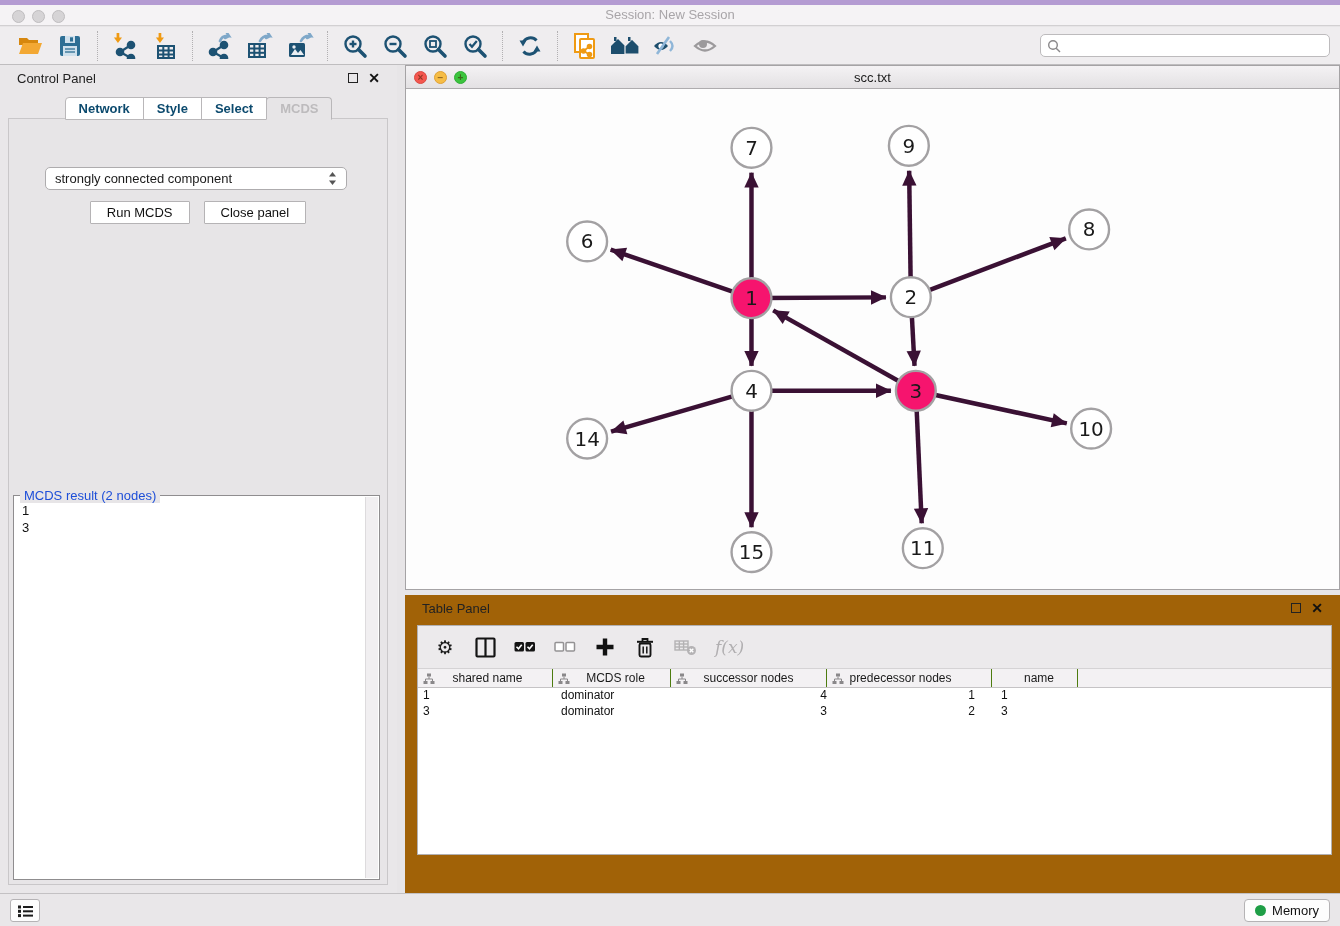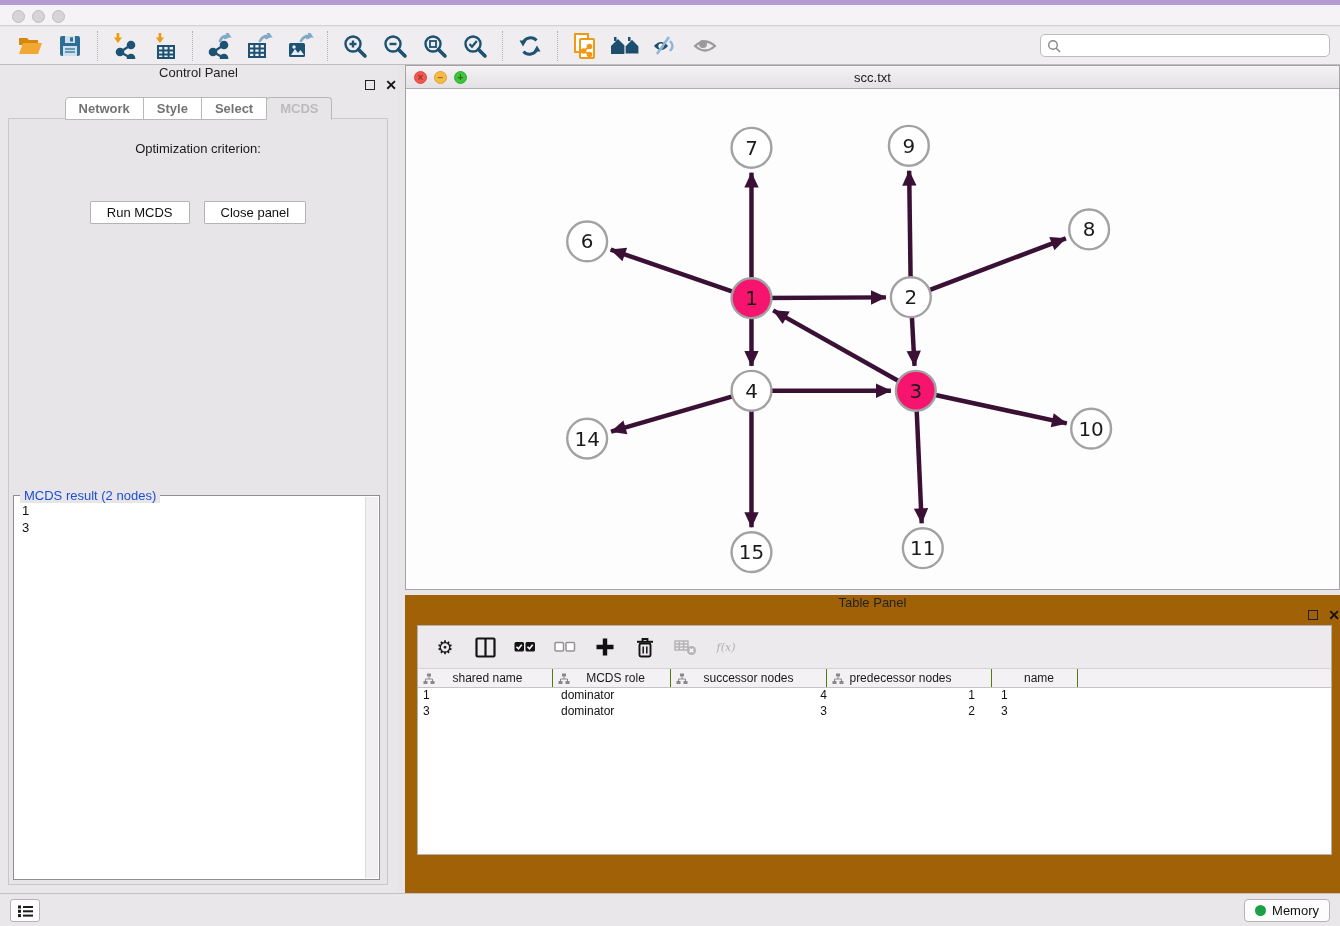--- a/index.html
+++ b/index.html
@@ -20,26 +20,26 @@
 
   
   .toolbar { position:absolute; top:27px; left:0; right:0; height:38px; background:#efedef; border-bottom:1px solid #bfbdbf; display:flex; align-items:center; padding:0 10px; }
   .tb-btn { width:32px; height:32px; display:flex; align-items:center; justify-content:center; margin:0 4px; }
   .tb-sep { width:1px; height:30px; border-left:1px dotted #b2b0b2; margin:0 7px; }
   .search-box { margin-left:auto; width:290px; height:23px; background:#fff; border:1px solid #bdbbbd; border-radius:5px; display:flex; align-items:center; padding:0 6px; gap:5px; }
   .search-box input { border:none; outline:none; flex:1; font-size:13px; background:transparent; font-family:"Liberation Sans",sans-serif; }
 
   
   .control-panel { position:absolute; left:0; top:65px; width:397px; bottom:33px; background:#e9e7e9; }
-  .panel-header { height:26px; display:flex; align-items:center; padding:0 0; font-size:13px; color:#222;flex-direction:column; }
+  .panel-header { height:26px; display:flex; align-items:center; padding:0 17px; font-size:13px; color:#222; }
   .panel-controls { margin-left:auto; display:flex; gap:10px; align-items:center; }
   .float-icon { width:10px; height:10px; border:1.5px solid #222; display:inline-block; }
   .close-icon { font-size:14px; font-weight:bold; color:#111; line-height:10px; }
   .cp-tabs { position:absolute; top:32px; left:0; right:0; display:flex; justify-content:center; z-index:2; }
-  .tab { padding:3px 13px; font-size:13px; font-weight:600; background:#fff; border:1px solid #b9b7b9; margin-left:-1px; color:#737373; }
+  .tab { padding:3px 13px; font-size:13px; font-weight:600; background:#fff; border:1px solid #b9b7b9; margin-left:-1px; color:#0c4a6e; }
   .tab:first-child { border-radius:4px 0 0 0; margin-left:0; }
   .tab-selected { background:#e7e5e7; color:#bdbbbd; border-radius:4px 4px 0 0; border-bottom-color:#e7e5e7; }
   .cp-content { position:absolute; left:8px; right:9px; top:53px; bottom:8px; background:#e7e5e7; border:1px solid #c9c7c9; }
   .opt-label { text-align:center; margin-top:22px; font-size:13px; }
   .dropdown { position:absolute; left:36px; right:40px; top:48px; height:23px; background:#fff; border:1px solid #aeacae; border-radius:5px; display:flex; align-items:center; padding:0 9px; font-size:13px; }
   .dd-arrows { margin-left:auto; display:flex; align-items:center; }
   .btn-row { position:absolute; top:82px; left:0; right:0; display:flex; justify-content:center; gap:14px; }
   .btn { background:#fff; border:1px solid #b5b3b5; border-radius:1px; padding:3px 16px; font-size:13px; color:#111; }
   .result-box { position:absolute; left:4px; right:7px; top:376px; bottom:4px; background:#fff; border:1px solid #8f8d8f; }
   .result-label { position:absolute; top:-8px; left:6px; background:#e7e5e7; padding:0 4px; font-size:13px; color:#1d4ed8; }
@@ -55,21 +55,21 @@
   .light-yellow { background:#f6bd46; border:1px solid #dfa135; }
   .light-green { background:#3cc43d; border:1px solid #2fae37; }
   .nw-canvas { position:absolute; top:24px; left:0; right:0; bottom:0; }
   .nw-canvas svg { width:100%; height:100%; font-family:"DejaVu Sans",sans-serif; }
 
   
   .table-panel { position:absolute; left:405px; top:595px; right:0; bottom:33px; background:#a16207; }
   .tp-box { position:absolute; left:12px; right:8px; top:30px; height:230px; background:#fff; border:1px solid #b2b0b2; }
   .tp-toolbar { height:42px; background:#eceaec; display:flex; align-items:center; gap:18px; padding:0 16px; }
   .tp-tool { display:flex; align-items:center; justify-content:center; min-width:22px; height:24px; }
-  .fx-label { font-family:"DejaVu Serif", serif; font-style:italic; color:#b1afb1; font-size:11px;text-align:right; }
+  .fx-label { font-family:"DejaVu Serif", serif; font-style:italic; color:#b1afb1; font-size:17px;text-align:right; }
   .thead { display:flex; height:20px; background:#f3f1f3; border-top:1px solid #d5d3d5; border-bottom:1px solid #c5c3c5; font-size:12px; }
   .th { position:relative; display:flex; align-items:center; justify-content:center; border-right:1px solid #4d7c0f; }
   .th .col-type-icon { position:absolute; left:5px; top:4px; }
   .trow { display:flex; height:16px; font-size:12px; color:#111; }
   .td { overflow:hidden; white-space:nowrap; }
   .c0 { width:135px; padding-left:5px; }
   .c1 { width:118px; padding-left:8px;align-items:center; }
   .c2 { width:156px; text-align:right; }
   .c3 { width:165px; text-align:right; padding-right:17px; }
   .c4 { width:86px; padding-left:9px; }
@@ -90,20 +90,21 @@
 </head>
 <body>
 
 <div class="titlebar">
   <div class="titlebar-accent"></div>
   <div class="tl-group">
     <span class="tl"></span>
     <span class="tl"></span>
     <span class="tl"></span>
   </div>
+  <div class="app-title">Session: New Session</div>
 </div>
 
 <div class="toolbar">
   <span class="tb-btn">
     <svg width="26" height="24" viewBox="0 0 26 24">
         <path d="M2,4 h8 l2,2 h9 v5 H2 Z" fill="#d6870e"></path>
         <path d="M2,20 L6,9 h19 L21,20 Z" fill="#f3a833"></path>
       </svg>
   </span>
   <span class="tb-btn">
@@ -266,21 +267,29 @@
       <span class="close-icon">✕</span>
     </span>
   </div>
   <div class="cp-tabs">
     <span class="tab">Network</span>
     <span class="tab">Style</span>
     <span class="tab">Select</span>
     <span class="tab tab-selected">MCDS</span>
   </div>
   <div class="cp-content">
-    <div class="opt-label">Optimization criterion:</div>
+    <div class="dropdown">
+      <span>strongly connected component</span>
+      <span class="dd-arrows">
+        <svg width="9" height="15" viewBox="0 0 9 15">
+            <path d="M4.5,1 L8,5.6 H1 Z" fill="#555"></path>
+            <path d="M4.5,14 L1,9.4 H8 Z" fill="#555"></path>
+          </svg>
+      </span>
+    </div>
     <div class="btn-row">
       <button class="btn">Run MCDS</button>
       <button class="btn">Close panel</button>
     </div>
     <div class="result-box">
       <span class="result-label">MCDS result (2 nodes)</span>
       <div class="result-lines">
         <div>1</div>
         <div>3</div>
       </div>

